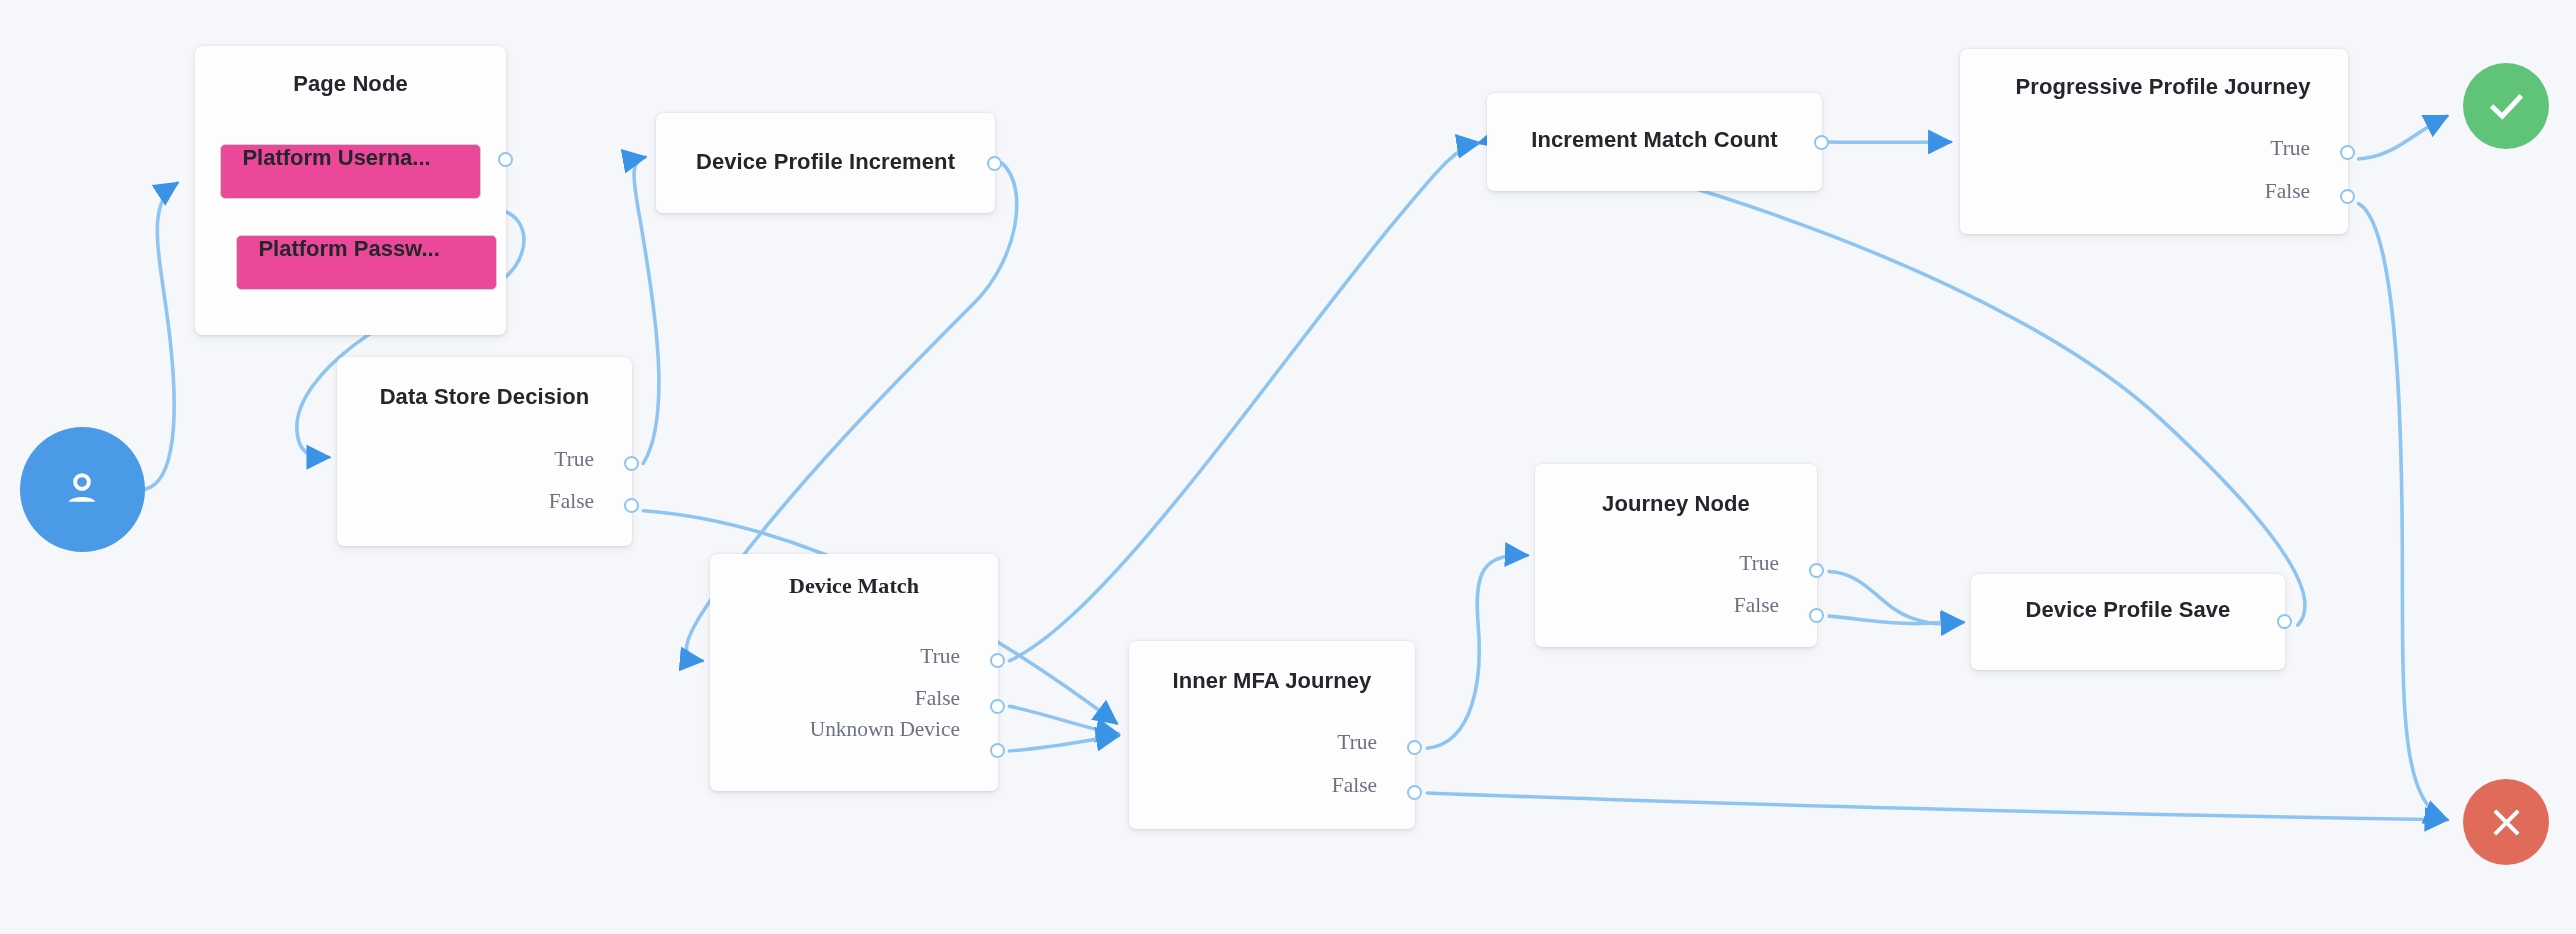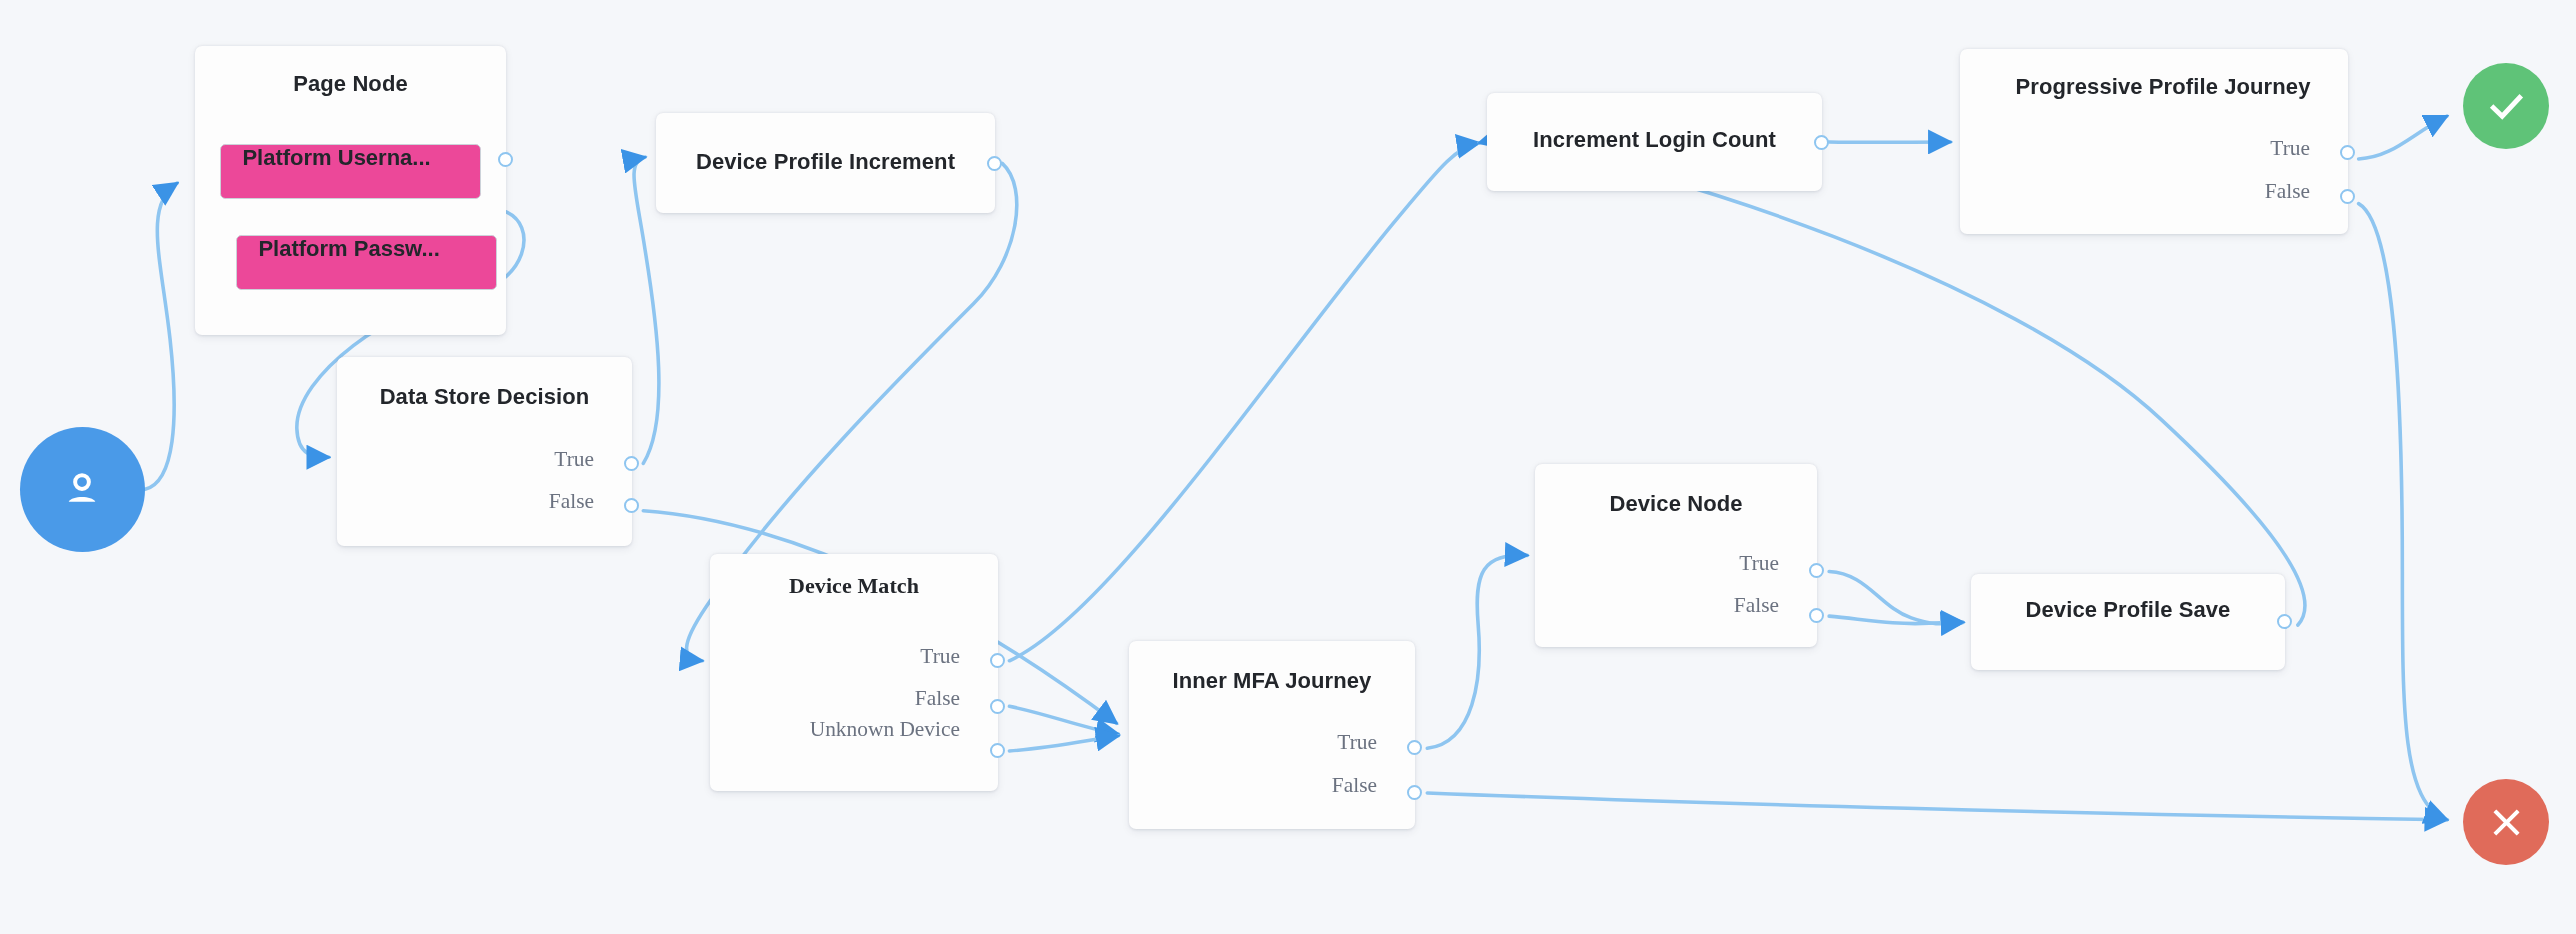--- a/index.html
+++ b/index.html
@@ -187,33 +187,33 @@
       <span class="outcome-label">True</span>
     </div>
     <div class="port" style="left:278px; top:99px;"></div>
     <div class="outcome-row" style="position:absolute; right:38px; top:134px;">
       <span class="outcome-label">False</span>
     </div>
     <div class="port" style="left:278px; top:144px;"></div>
   </div>
 
   <div class="node" id="message-node" style="left:1535px; top:464px; width:282px; height:183px;">
-    <div class="node-title" style="margin-top:27px;">Device Node</div>
+    <div class="node-title" style="margin-top:27px;">Journey Node</div>
     <div class="outcome-row" style="position:absolute; right:38px; top:89px;">
       <span class="outcome-label">True</span>
     </div>
     <div class="port" style="left:274px; top:99px;"></div>
     <div class="outcome-row" style="position:absolute; right:38px; top:131px;">
       <span class="outcome-label">False</span>
     </div>
     <div class="port" style="left:274px; top:144px;"></div>
   </div>
 
   <div class="node" id="increment-login-count" style="left:1487px; top:93px; width:335px; height:98px;">
-    <div class="node-title" style="margin-top:34px;">Increment Login Count</div>
+    <div class="node-title" style="margin-top:34px;">Increment Match Count</div>
     <div class="port" style="left:327px; top:42px;"></div>
   </div>
 
   <div class="node" id="progressive-profile-journey" style="left:1960px; top:49px; width:388px; height:185px;padding-left:18px;">
     <div class="node-title" style="margin-top:25px;">Progressive Profile Journey</div>
     <div class="outcome-row" style="position:absolute; right:38px; top:89px;">
       <span class="outcome-label">True</span>
     </div>
     <div class="port" style="left:380px; top:96px;"></div>
     <div class="outcome-row" style="position:absolute; right:38px; top:132px;">

